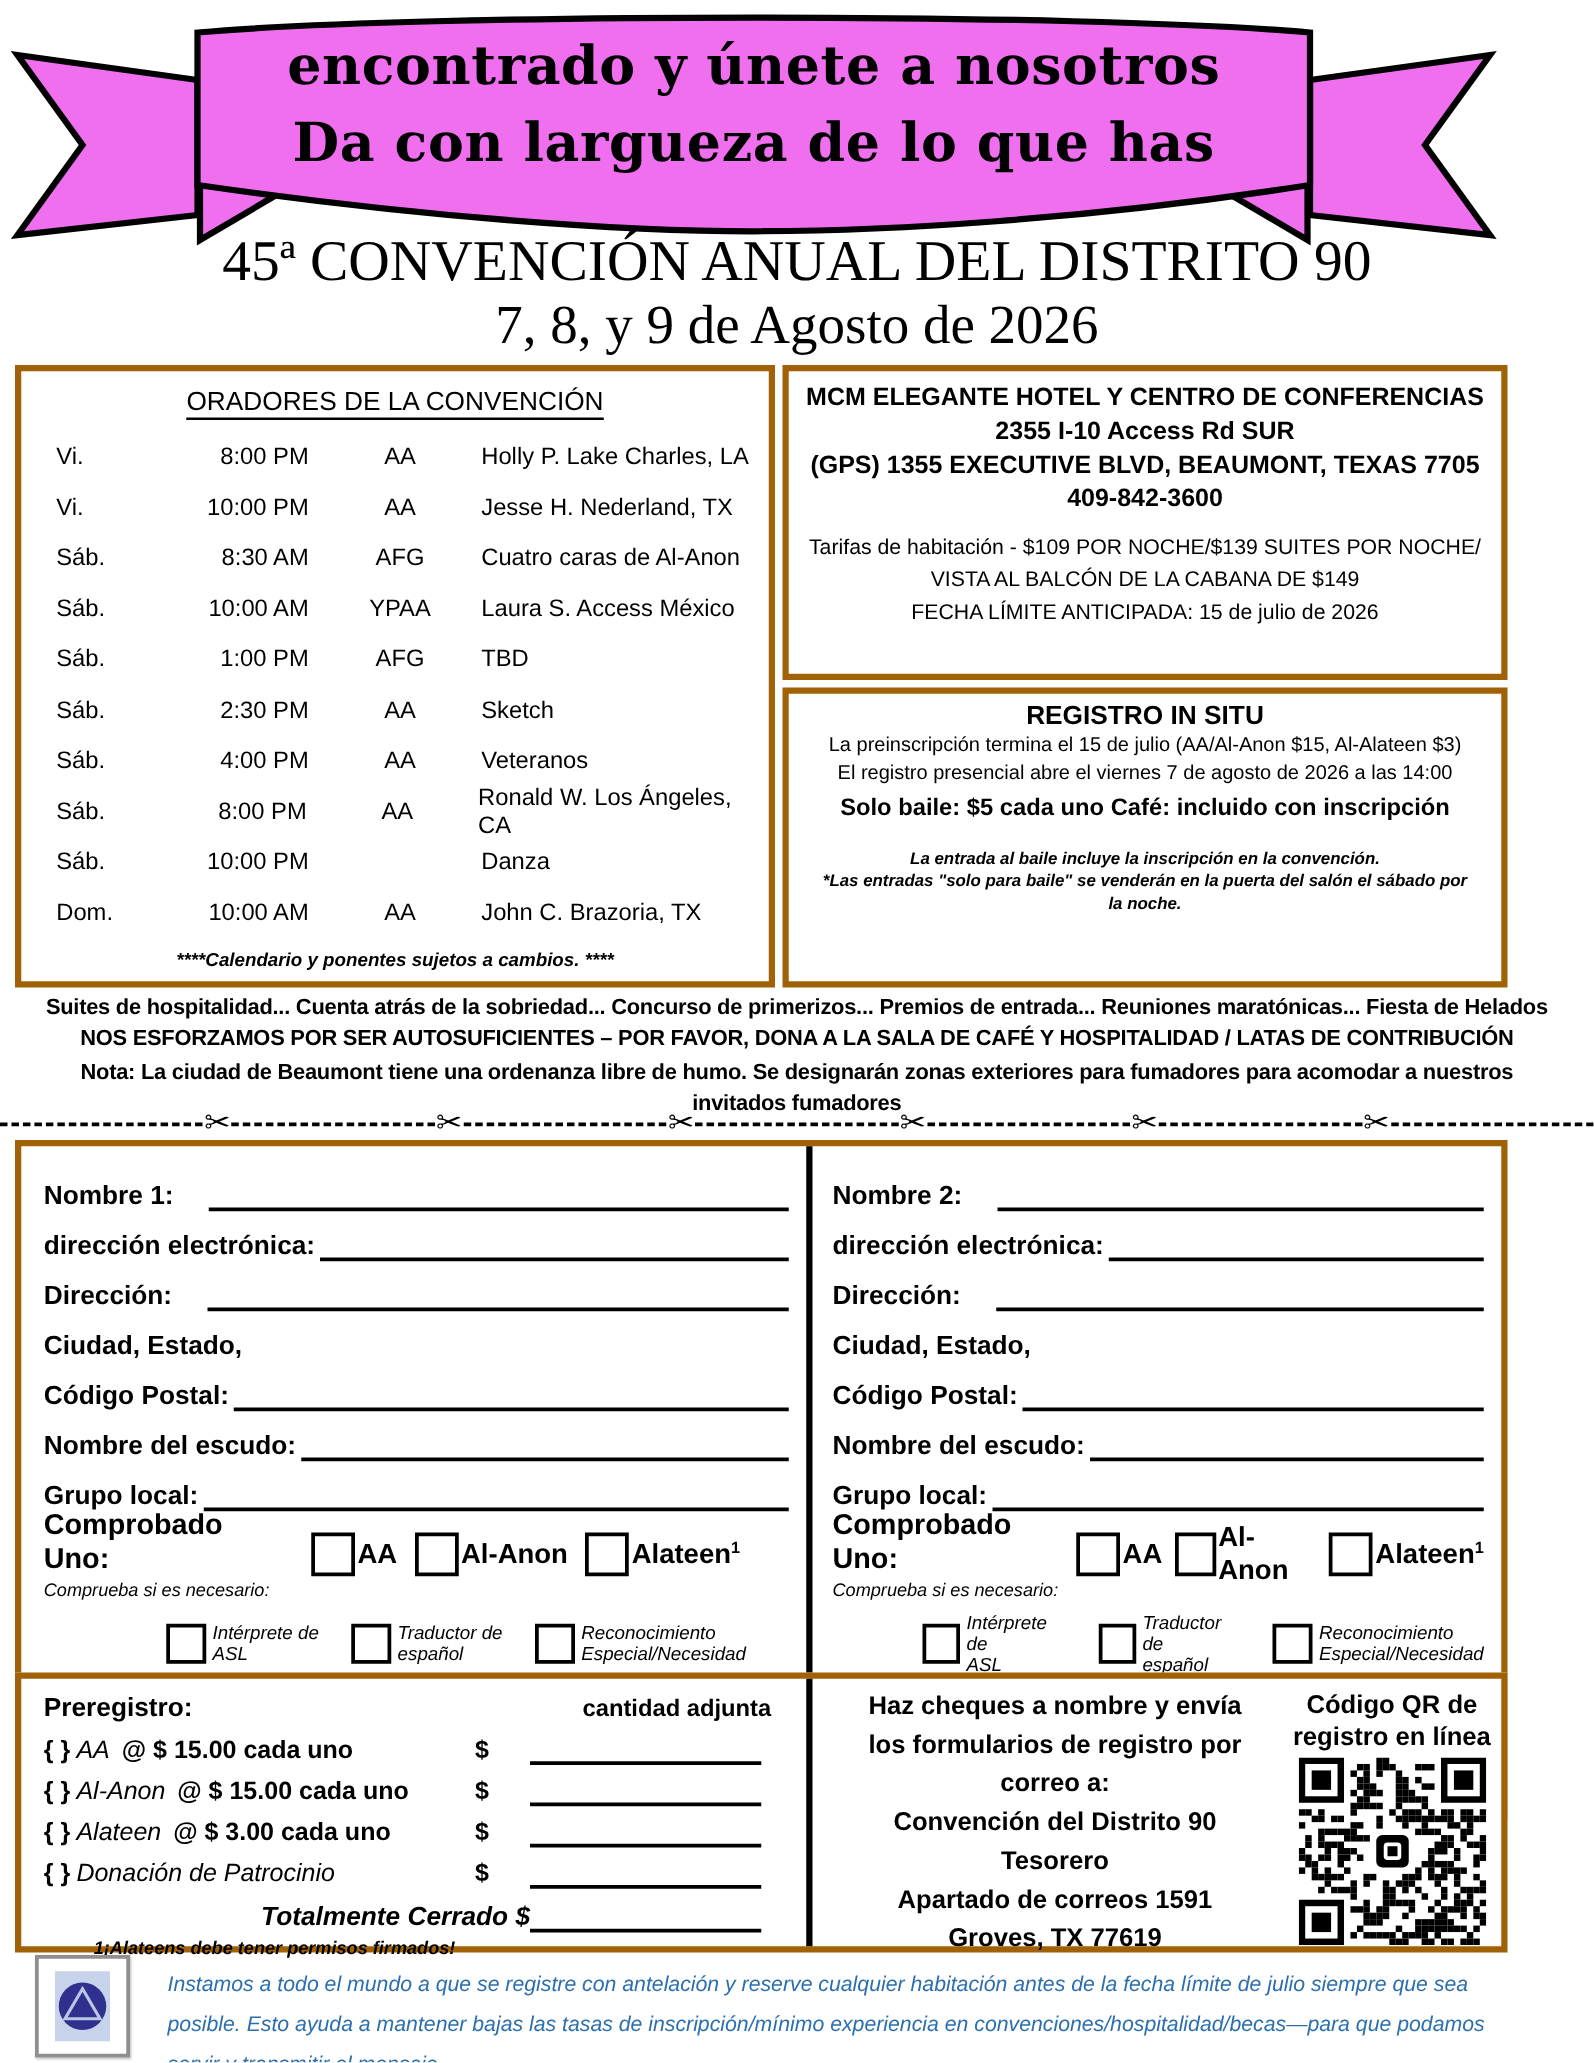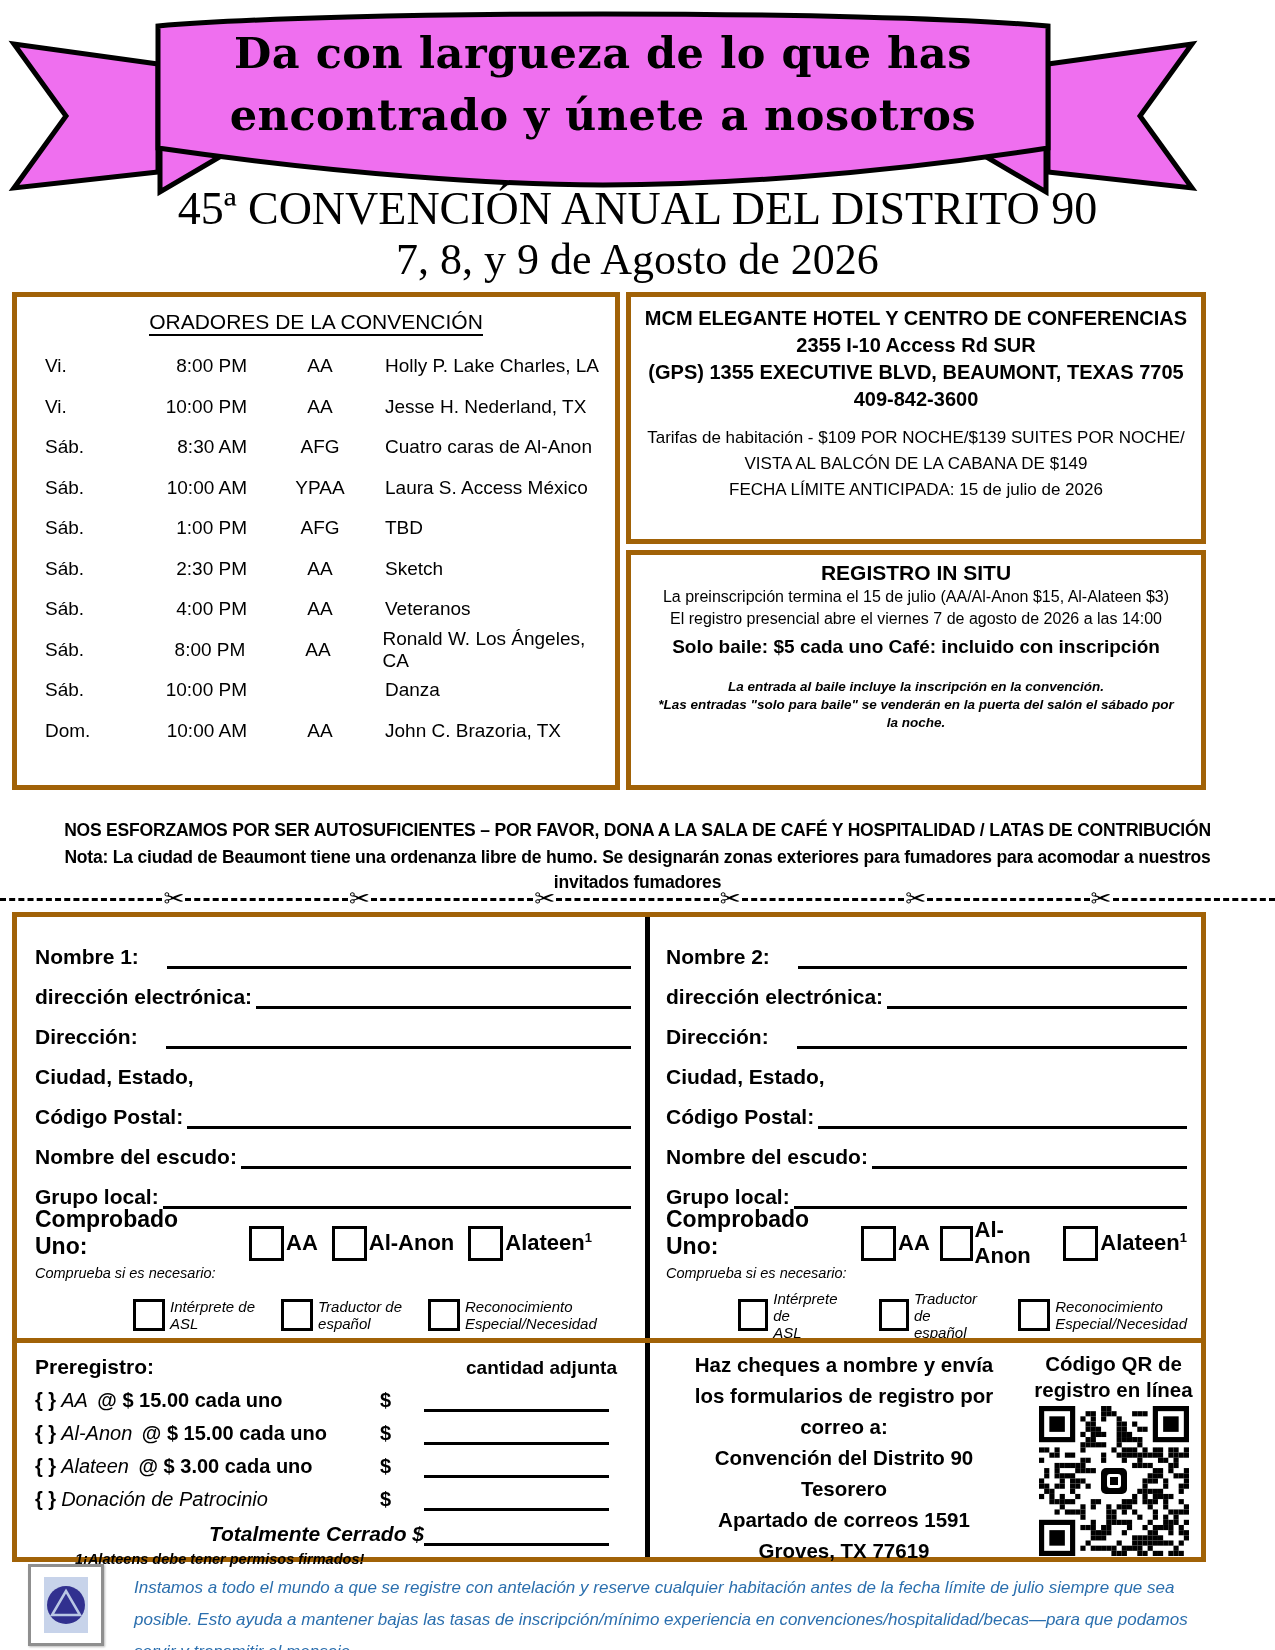--- a/index.html
+++ b/index.html
@@ -122,22 +122,22 @@
     <svg width="1190" height="192" viewBox="0 0 1190 192">
       <g fill="#ef6fef" stroke="#000" stroke-width="5" stroke-linejoin="miter">
         <path d="M150 58 L6 38 L58 110 L6 182 L150 166 Z"></path>
         <path d="M1040 58 L1184 38 L1132 110 L1184 182 L1040 166 Z"></path>
         <path d="M152 140 L152 186 L220 146 Z"></path>
         <path d="M1038 140 L1038 186 L970 146 Z"></path>
         <path d="M150 20 C330 4 860 4 1040 20 L1040 142 C860 170 700 179 595 179 C490 179 330 168 150 142 Z"></path>
       </g>
     </svg>
     <div class="banner-text">
+      <div>encontrado y únete a nosotros</div>
       <div>Da con largueza de lo que has</div>
-      <div>encontrado y únete a nosotros</div>
     </div>
   </div>
 
   <div class="title1">45ª CONVENCIÓN ANUAL DEL DISTRITO 90</div>
   <div class="title2">7, 8, y 9 de Agosto de 2026</div>
 
   <div class="box speakers-box">
     <div class="sp-head"><span>ORADORES DE LA CONVENCIÓN</span></div>
     <div class="sp-table">
       <div class="sp-row">
@@ -194,20 +194,21 @@
           <span class="c-org"></span>
           <span class="c-name">Danza</span>
         </div>
       <div class="sp-row">
           <span class="c-day">Dom.</span>
           <span class="c-time">10:00 AM</span>
           <span class="c-org">AA</span>
           <span class="c-name">John C. Brazoria, TX</span>
         </div>
     </div>
+    <div class="sp-note">****Calendario y ponentes sujetos a cambios. ****</div>
   </div>
 
   <div class="box hotel-box">
     <div class="hotel-head">MCM ELEGANTE HOTEL Y CENTRO DE CONFERENCIAS
 2355 I-10 Access Rd SUR
 (GPS) 1355 EXECUTIVE BLVD, BEAUMONT, TEXAS 7705
 409-842-3600</div>
     <div class="hotel-rates">Tarifas de habitación - $109 POR NOCHE/$139 SUITES POR NOCHE/
 VISTA AL BALCÓN DE LA CABANA DE $149
 FECHA LÍMITE ANTICIPADA: 15 de julio de 2026</div>
@@ -215,20 +216,21 @@
 
   <div class="box onsite-box">
     <div class="onsite-title">REGISTRO IN SITU</div>
     <div class="onsite-intro">La preinscripción termina el 15 de julio (AA/Al-Anon $15, Al-Alateen $3)
 El registro presencial abre el viernes 7 de agosto de 2026 a las 14:00</div>
     <div class="onsite-price3">Solo baile: $5 cada uno Café: incluido con inscripción</div>
     <div class="onsite-note1">La entrada al baile incluye la inscripción en la convención.</div>
     <div class="onsite-note2">*Las entradas "solo para baile" se venderán en la puerta del salón el sábado por la noche.</div>
   </div>
 
+  <div class="hl hl1">Suites de hospitalidad...   Cuenta atrás de la sobriedad...   Concurso de primerizos...   Premios de entrada...   Reuniones maratónicas...   Fiesta de Helados</div>
   <div class="hl hl2">NOS ESFORZAMOS POR SER AUTOSUFICIENTES – POR FAVOR, DONA A LA SALA DE CAFÉ Y HOSPITALIDAD / LATAS DE CONTRIBUCIÓN</div>
   <div class="hl hl3">Nota: La ciudad de Beaumont tiene una ordenanza libre de humo. Se designarán zonas exteriores para fumadores para acomodar a nuestros invitados fumadores</div>
 
   <div class="cutline">
     <span class="dash"></span>
     <span class="sc">✂</span>
     <span class="dash"></span>
     <span class="sc">✂</span>
     <span class="dash"></span>
     <span class="sc">✂</span>

